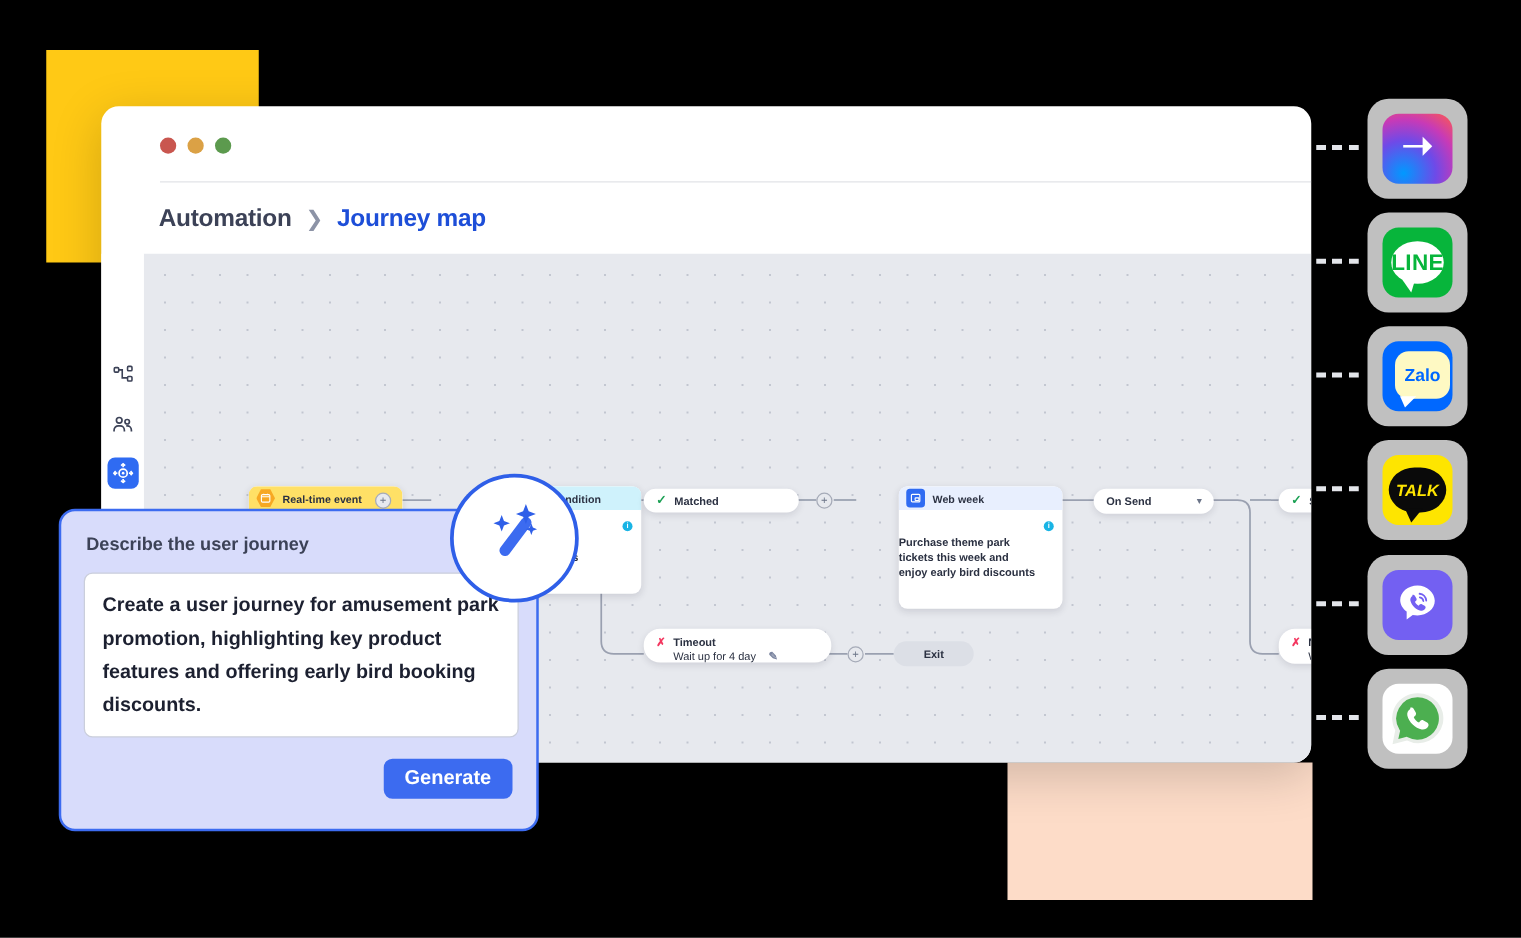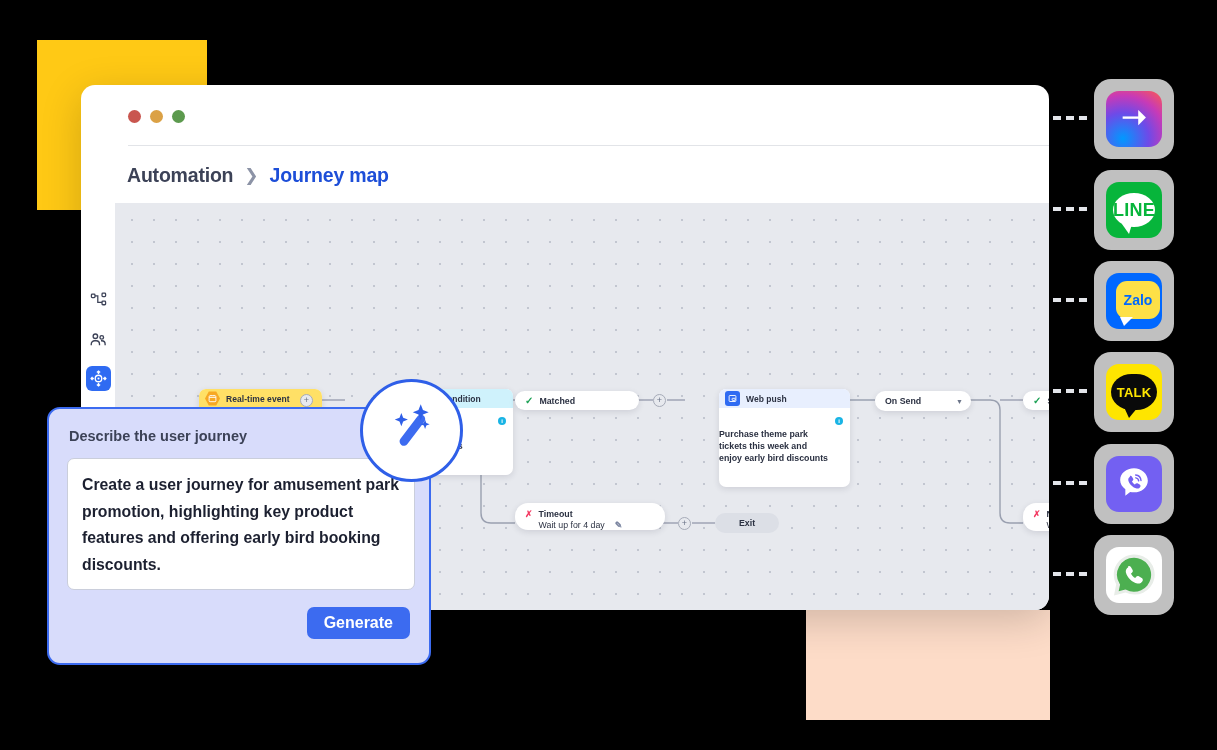--- a/index.html
+++ b/index.html
@@ -249,31 +249,31 @@
     position: relative;
   }
   .ch-line .bub::after {
     content:""; position:absolute; left: 9px; bottom: -7px;
     border-left: 7px solid transparent; border-right: 3px solid transparent;
     border-top: 10px solid #fff;
   }
   .ch-line .bub span { color: #07B53B; font-size: 18px; font-weight: bold; letter-spacing: .3px; }
   .ch-zalo { background: #0068FF; }
   .ch-zalo .bub {
-    width: 44px; height: 38px; background: #fde047; border-radius: 11px;
+    width: 44px; height: 38px; background: #fef9c3; border-radius: 11px;
     display:flex; align-items:center; justify-content:center;
     position: relative; margin-left: 8px; margin-top: -2px;
   }
   .ch-zalo .bub::after {
     content:""; position:absolute; left: 4px; bottom: -7px;
     border-left: 4px solid transparent; border-right: 9px solid transparent;
     border-top: 9px solid #fff;
   }
   .ch-zalo .bub span { color: #0068FF; font-size: 14px; font-weight: bold; }
-  .ch-talk { background: #FEE500; }
+  .ch-talk { background: #FEE500; font-style: italic; }
   .ch-talk .bub {
     width: 46px; height: 36px; background: #0A0A0A; border-radius: 45%/50%;
     display:flex; align-items:center; justify-content:center;
     position: relative;
   }
   .ch-talk .bub::after {
     content:""; position:absolute; left: 13px; bottom: -8px;
     border-left: 5px solid transparent; border-right: 9px solid transparent;
     border-top: 11px solid #0A0A0A;
   }
@@ -429,21 +429,21 @@
       </div>
 
       <div class="node" style="left:604px; top:186px; width:131px;">
         <div class="node-head push">
           <span class="node-badge badge-sq">
             <svg width="9" height="9" viewBox="0 0 24 24" fill="none" stroke="#fff" stroke-width="2.4">
               <rect x="3" y="4" width="18" height="16" rx="2"></rect>
                 <rect x="11" y="11.5" width="8" height="5.5" rx="1"></rect>
             </svg>
           </span>
-          <span>Web push</span>
+          <span>Web week</span>
         </div>
         <div class="node-body" style="white-space:pre-line;">
           <span>Purchase theme park
 tickets this week and
 enjoy early bird discounts</span>
           <span class="node-info">i</span>
         </div>
       </div>
 
       <div class="pill" style="left:400px; top:188px; width:124px; height:19px;">

